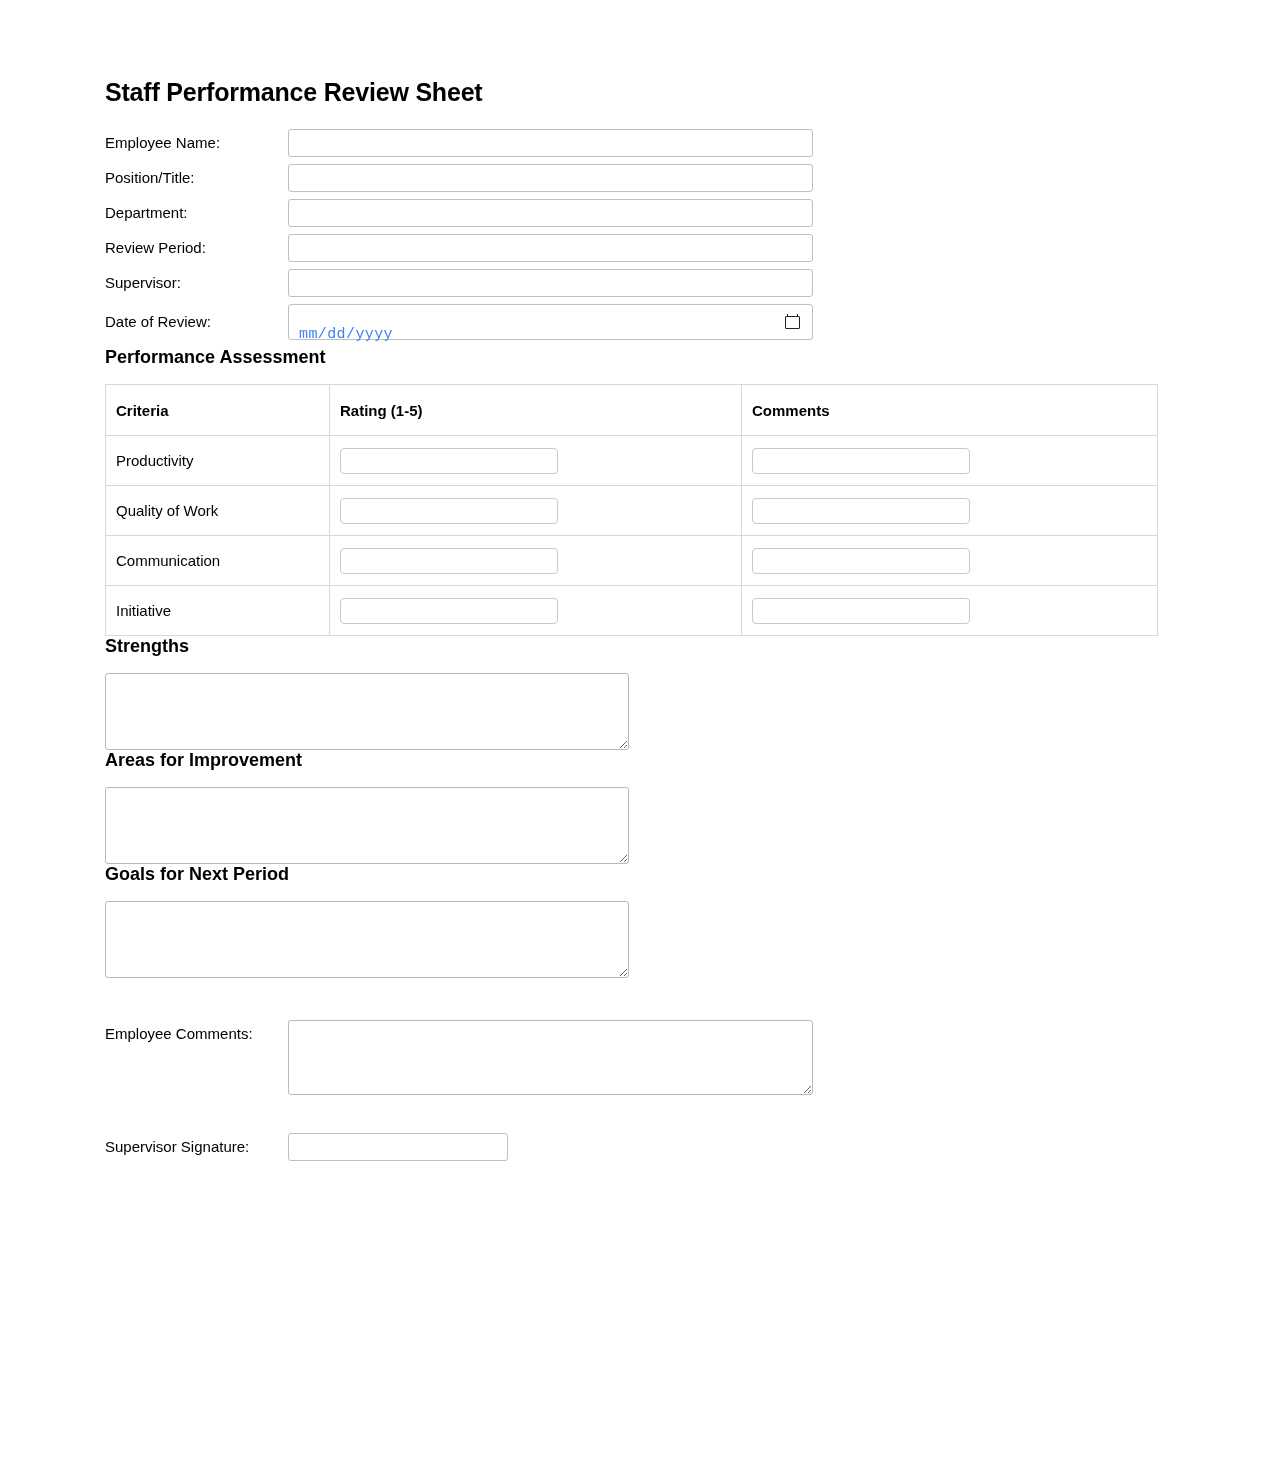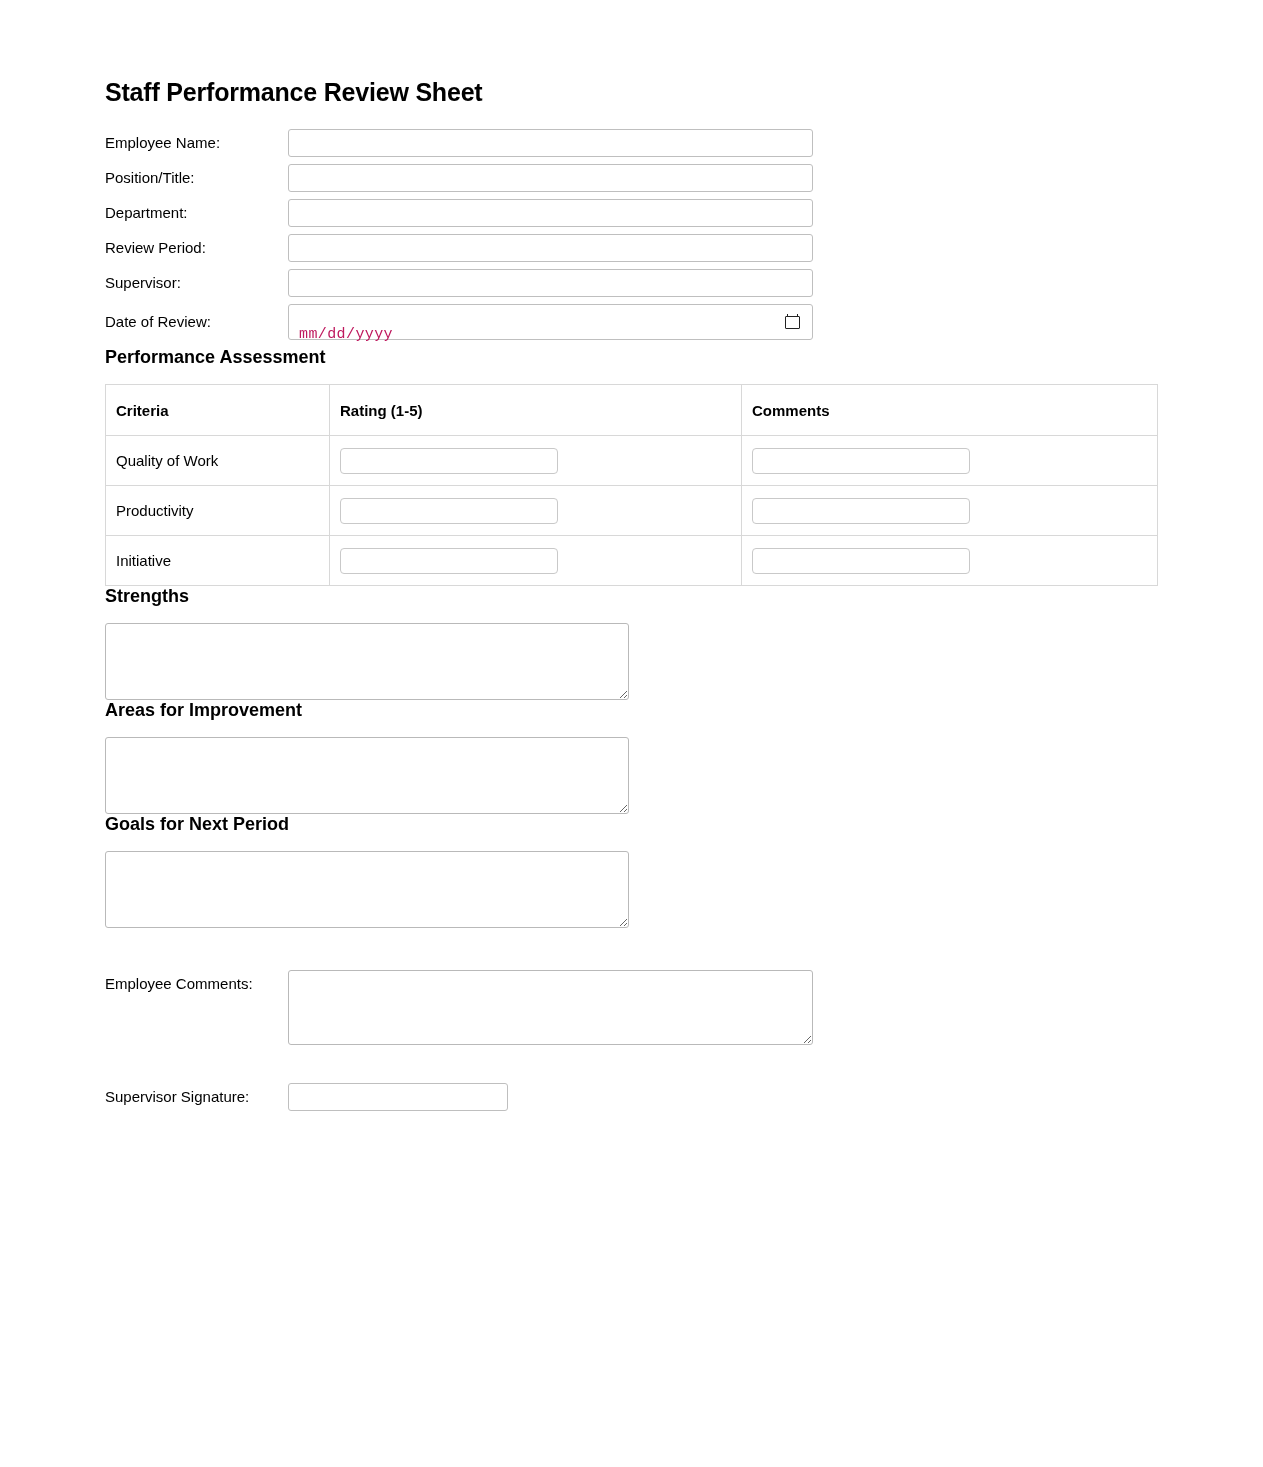--- a/index.html
+++ b/index.html
@@ -62,21 +62,21 @@
     border-radius: 3px;
     background: #ffffff;
     display: flex;
     align-items: center;
     padding: 0 10px;
     justify-content: space-between;
   }
   .date-placeholder {
     font-family: "Liberation Mono", monospace;
     font-size: 15px;
-    color: #be185d;
+    color: #3b82f6;
     letter-spacing: 0.4px;
     margin-top: 25px;
   }
   .cal-icon {
     width: 17px;
     height: 16px;
     position: relative;
     flex: 0 0 auto;
   }
   .cal-icon::before {
@@ -251,30 +251,39 @@
     </colgroup>
     <thead>
       <tr>
         <th>Criteria</th>
         <th>Rating (1-5)</th>
         <th>Comments</th>
       </tr>
     </thead>
     <tbody>
       <tr>
+        <td>Productivity</td>
+        <td>
+          <input class="cell-input" type="text" value="" style="">
+        </td>
+        <td>
+          <input class="cell-input" type="text" value="" style="">
+        </td>
+      </tr>
+      <tr>
         <td>Quality of Work</td>
         <td>
           <input class="cell-input" type="text" value="" style="">
         </td>
         <td>
           <input class="cell-input" type="text" value="" style="">
         </td>
       </tr>
       <tr>
-        <td>Productivity</td>
+        <td>Communication</td>
         <td>
           <input class="cell-input" type="text" value="" style="">
         </td>
         <td>
           <input class="cell-input" type="text" value="" style="">
         </td>
       </tr>
       <tr>
         <td>Initiative</td>
         <td>

